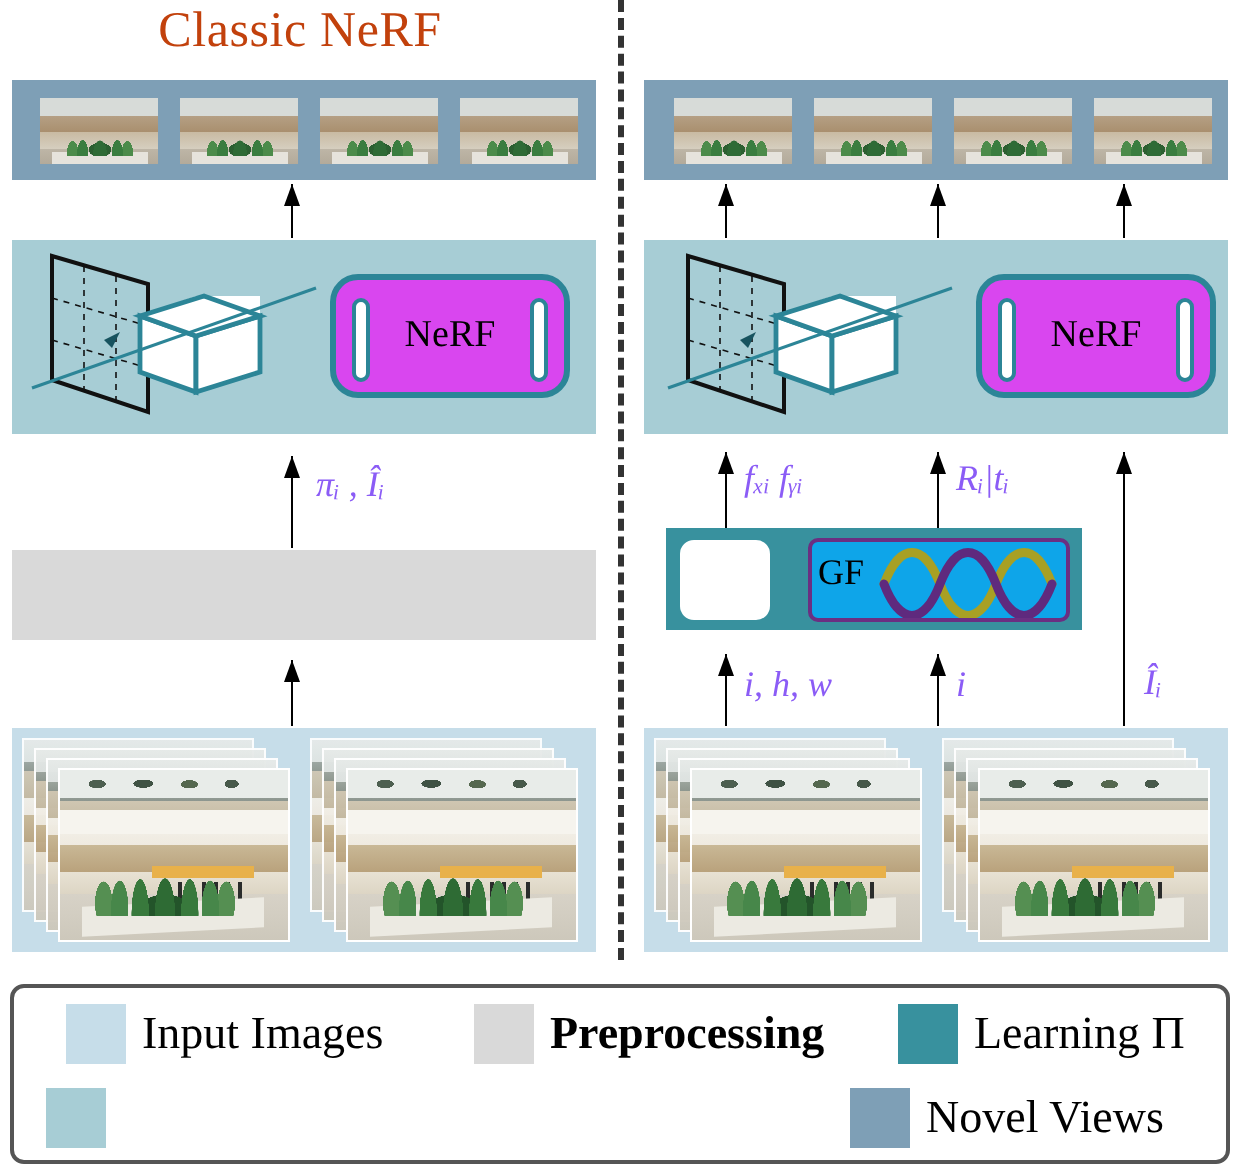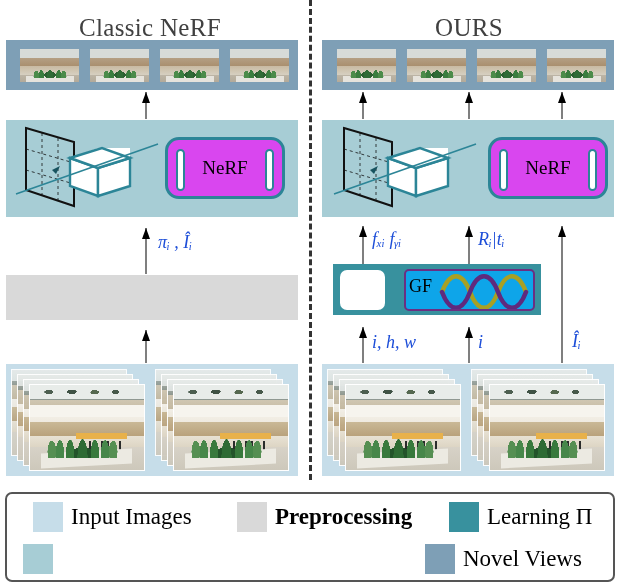--- a/index.html
+++ b/index.html
@@ -7,23 +7,23 @@
     margin: 0; padding: 0;
     width: 620px; height: 588px;
     background: #ffffff;
     font-family: "Liberation Serif", "DejaVu Serif", serif;
     overflow: hidden;
   }
   #root { position: relative; width: 620px; height: 588px; }
 
   
   .col-title {
-    position: absolute; top: 14px;
+    position: absolute; top: 2px;
     font-size: 25px; letter-spacing: 0.3px;
-    color: #404040; text-align: center;
+    color: #c2410c; text-align: center;
   }
   #title-left  { left: 0;   width: 300px; }
   #title-right { left: 318px; width: 302px; }
 
   
   #divider {
     position: absolute; left: 309px; top: 0px; width: 0;
     height: 480px;
     border-left: 3px dashed #333;
   }
@@ -197,21 +197,21 @@
   }
   .arrow .head {
     position: absolute; left: 50%; top: 0;
     width: 0; height: 0; transform: translateX(-50%);
     border-left: 4.5px solid transparent;
     border-right: 4.5px solid transparent;
     border-bottom: 11px solid #000;
   }
 
   .arrow-label {
-    position: absolute; font-size: 18px; color: #1d4ed8;
+    position: absolute; font-size: 18px; color: #8b5cf6;
     font-family: "Liberation Serif", "DejaVu Serif", serif;
     font-style: italic; white-space: nowrap;
   }
 
   
   #legend {
     position: absolute; left: 5px; top: 492px;
     width: 610px; height: 90px;
     background: #fff; border: 2px solid #555; border-radius: 7px;
   }
@@ -224,21 +224,20 @@
   }
   .swatch { width: 30px; height: 30px; flex: 0 0 30px; }
   .legend-text { font-size: 23px; color: #000; white-space: nowrap; }
 </style>
 </head>
 <body>
 
 <div id="root">
 
   <div class="col-title" id="title-left">Classic NeRF</div>
-  <div class="col-title" id="title-right">OURS</div>
 
   <div id="divider"></div>
 
   <div class="band band-novel" id="nv-left"></div>
   <div class="band band-novel" id="nv-right"></div>
 
   <div class="thumb" style="left:20px">
       <div class="window"></div>
       <div class="planter"></div>
       <div class="plant"></div>

